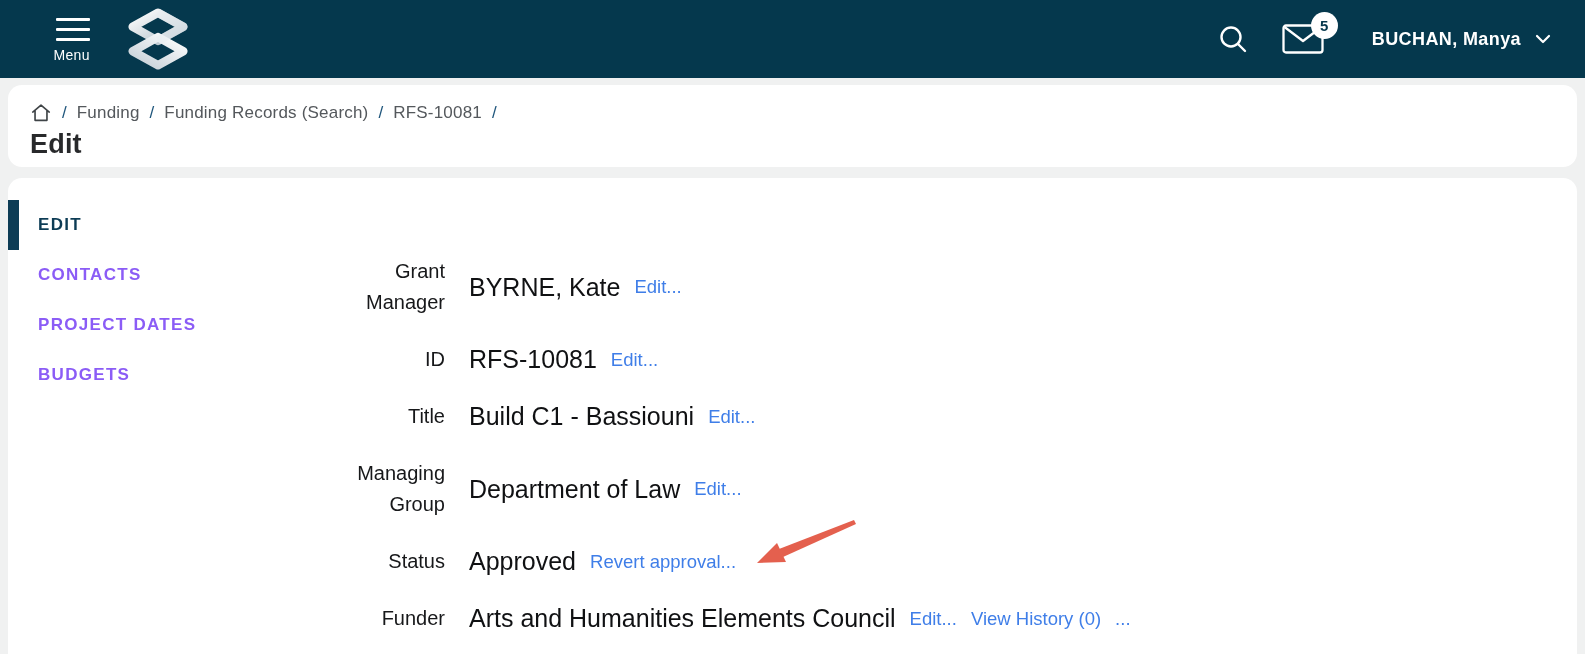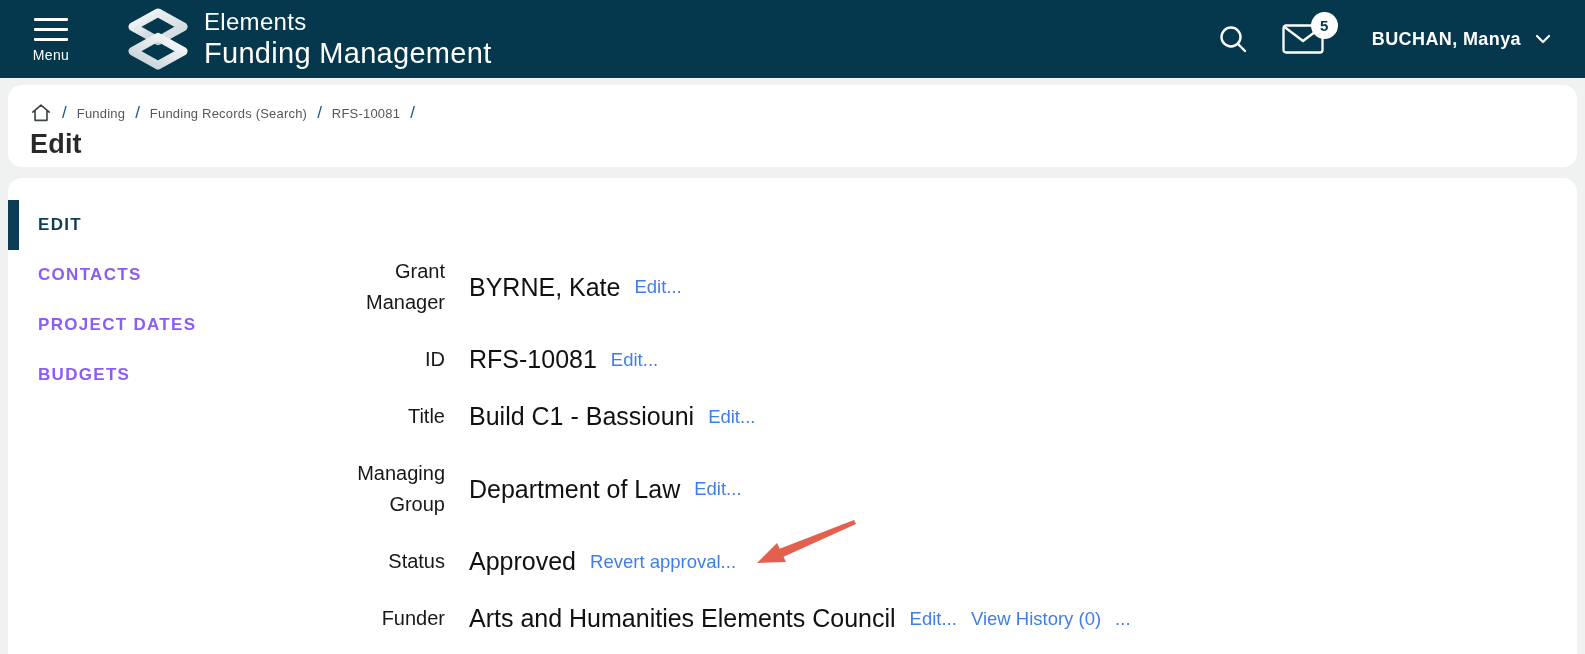--- a/index.html
+++ b/index.html
@@ -9,21 +9,21 @@
     background:#f0f1f1;
     position:relative;
   }
 
   
   .topbar {
     height:78px; background:#05384d; color:#fff;
     display:flex; align-items:center; position:relative;
   }
   .menu-btn {
-    width:78px; display:flex; flex-direction:column; align-items:center;
+    width:78px; display:flex; flex-direction:column; align-items:flex-end;
     cursor:pointer; margin-left:12px;
   }
   .burger { display:flex; flex-direction:column; gap:7px; margin-top:2px; }
   .burger span { display:block; width:34px; height:3px; background:#fff; border-radius:1px; }
   .menu-label { font-size:14px; margin-top:6px; letter-spacing:.4px; }
 
   .brand { display:flex; align-items:center; margin-left:38px; cursor:pointer; }
   .logo-svg { width:60px; height:62px; }
   .brand-text { margin-left:16px; line-height:1; }
   .brand-line1 { font-size:24px; font-weight:500; letter-spacing:.3px; }
@@ -45,21 +45,21 @@
 
   
   .crumb-card {
     background:#fff; border-radius:14px;
     margin:7px 8px 0 8px; padding:16px 22px 10px 22px;
     height:82px;
   }
   .breadcrumb { display:flex; align-items:center; gap:10px; height:24px; }
   .crumb-home { display:flex; align-items:center; text-decoration:none; }
   .crumb-sep { color:#1f567c; font-size:17px; font-weight:500; }
-  .crumb-link { color:#54585c; font-size:13px; font-weight:500; letter-spacing:.2px; text-decoration:none; cursor:pointer; }
+  .crumb-link { color:#54585c; font-size:17px; font-weight:500; letter-spacing:.2px; text-decoration:none; cursor:pointer; }
   .page-title { font-size:27px; font-weight:700; color:#28292b; margin-top:4px; line-height:30px; letter-spacing:.2px; }
 
   .main-card {
     background:#fff; border-radius:14px;
     margin:11px 8px 0 8px; height:520px;
     display:flex; position:relative;
   }
 
   
   .side-nav { width:295px; padding-top:22px; flex:0 0 auto; }
@@ -112,24 +112,20 @@
           </linearGradient>
           <linearGradient id="lg2" x1="1" y1="0" x2="0" y2="1">
             <stop offset="0" stop-color="#ffffff"></stop>
               <stop offset="1" stop-color="#c3ced6"></stop>
           </linearGradient>
         </defs>
         <path d="M32 5 L59 20 L32 35 L5 20 Z" fill="none" stroke="url(#lg1)" stroke-width="9" stroke-linejoin="round"></path>
         <path d="M32 31 L59 46 L32 61 L5 46 Z" fill="none" stroke="url(#lg2)" stroke-width="9" stroke-linejoin="round"></path>
         <path d="M32 5 L59 20 L32 35" fill="none" stroke="#e8edf0" stroke-width="9" stroke-linejoin="round" opacity="0.55"></path>
       </svg>
-      <div class="brand-text">
-        <div class="brand-line1">Elements</div>
-        <div class="brand-line2">Funding Management</div>
-      </div>
     </div>
 
     <div class="topbar-right">
       <button class="icon-btn">
         <svg width="30" height="30" viewBox="0 0 30 30">
           <circle cx="13" cy="13" r="9.5" fill="none" stroke="#fff" stroke-width="2.4"></circle>
           <line x1="20.5" y1="20.5" x2="27" y2="27" stroke="#fff" stroke-width="2.4" stroke-linecap="round"></line>
         </svg>
       </button>
       <button class="icon-btn">

